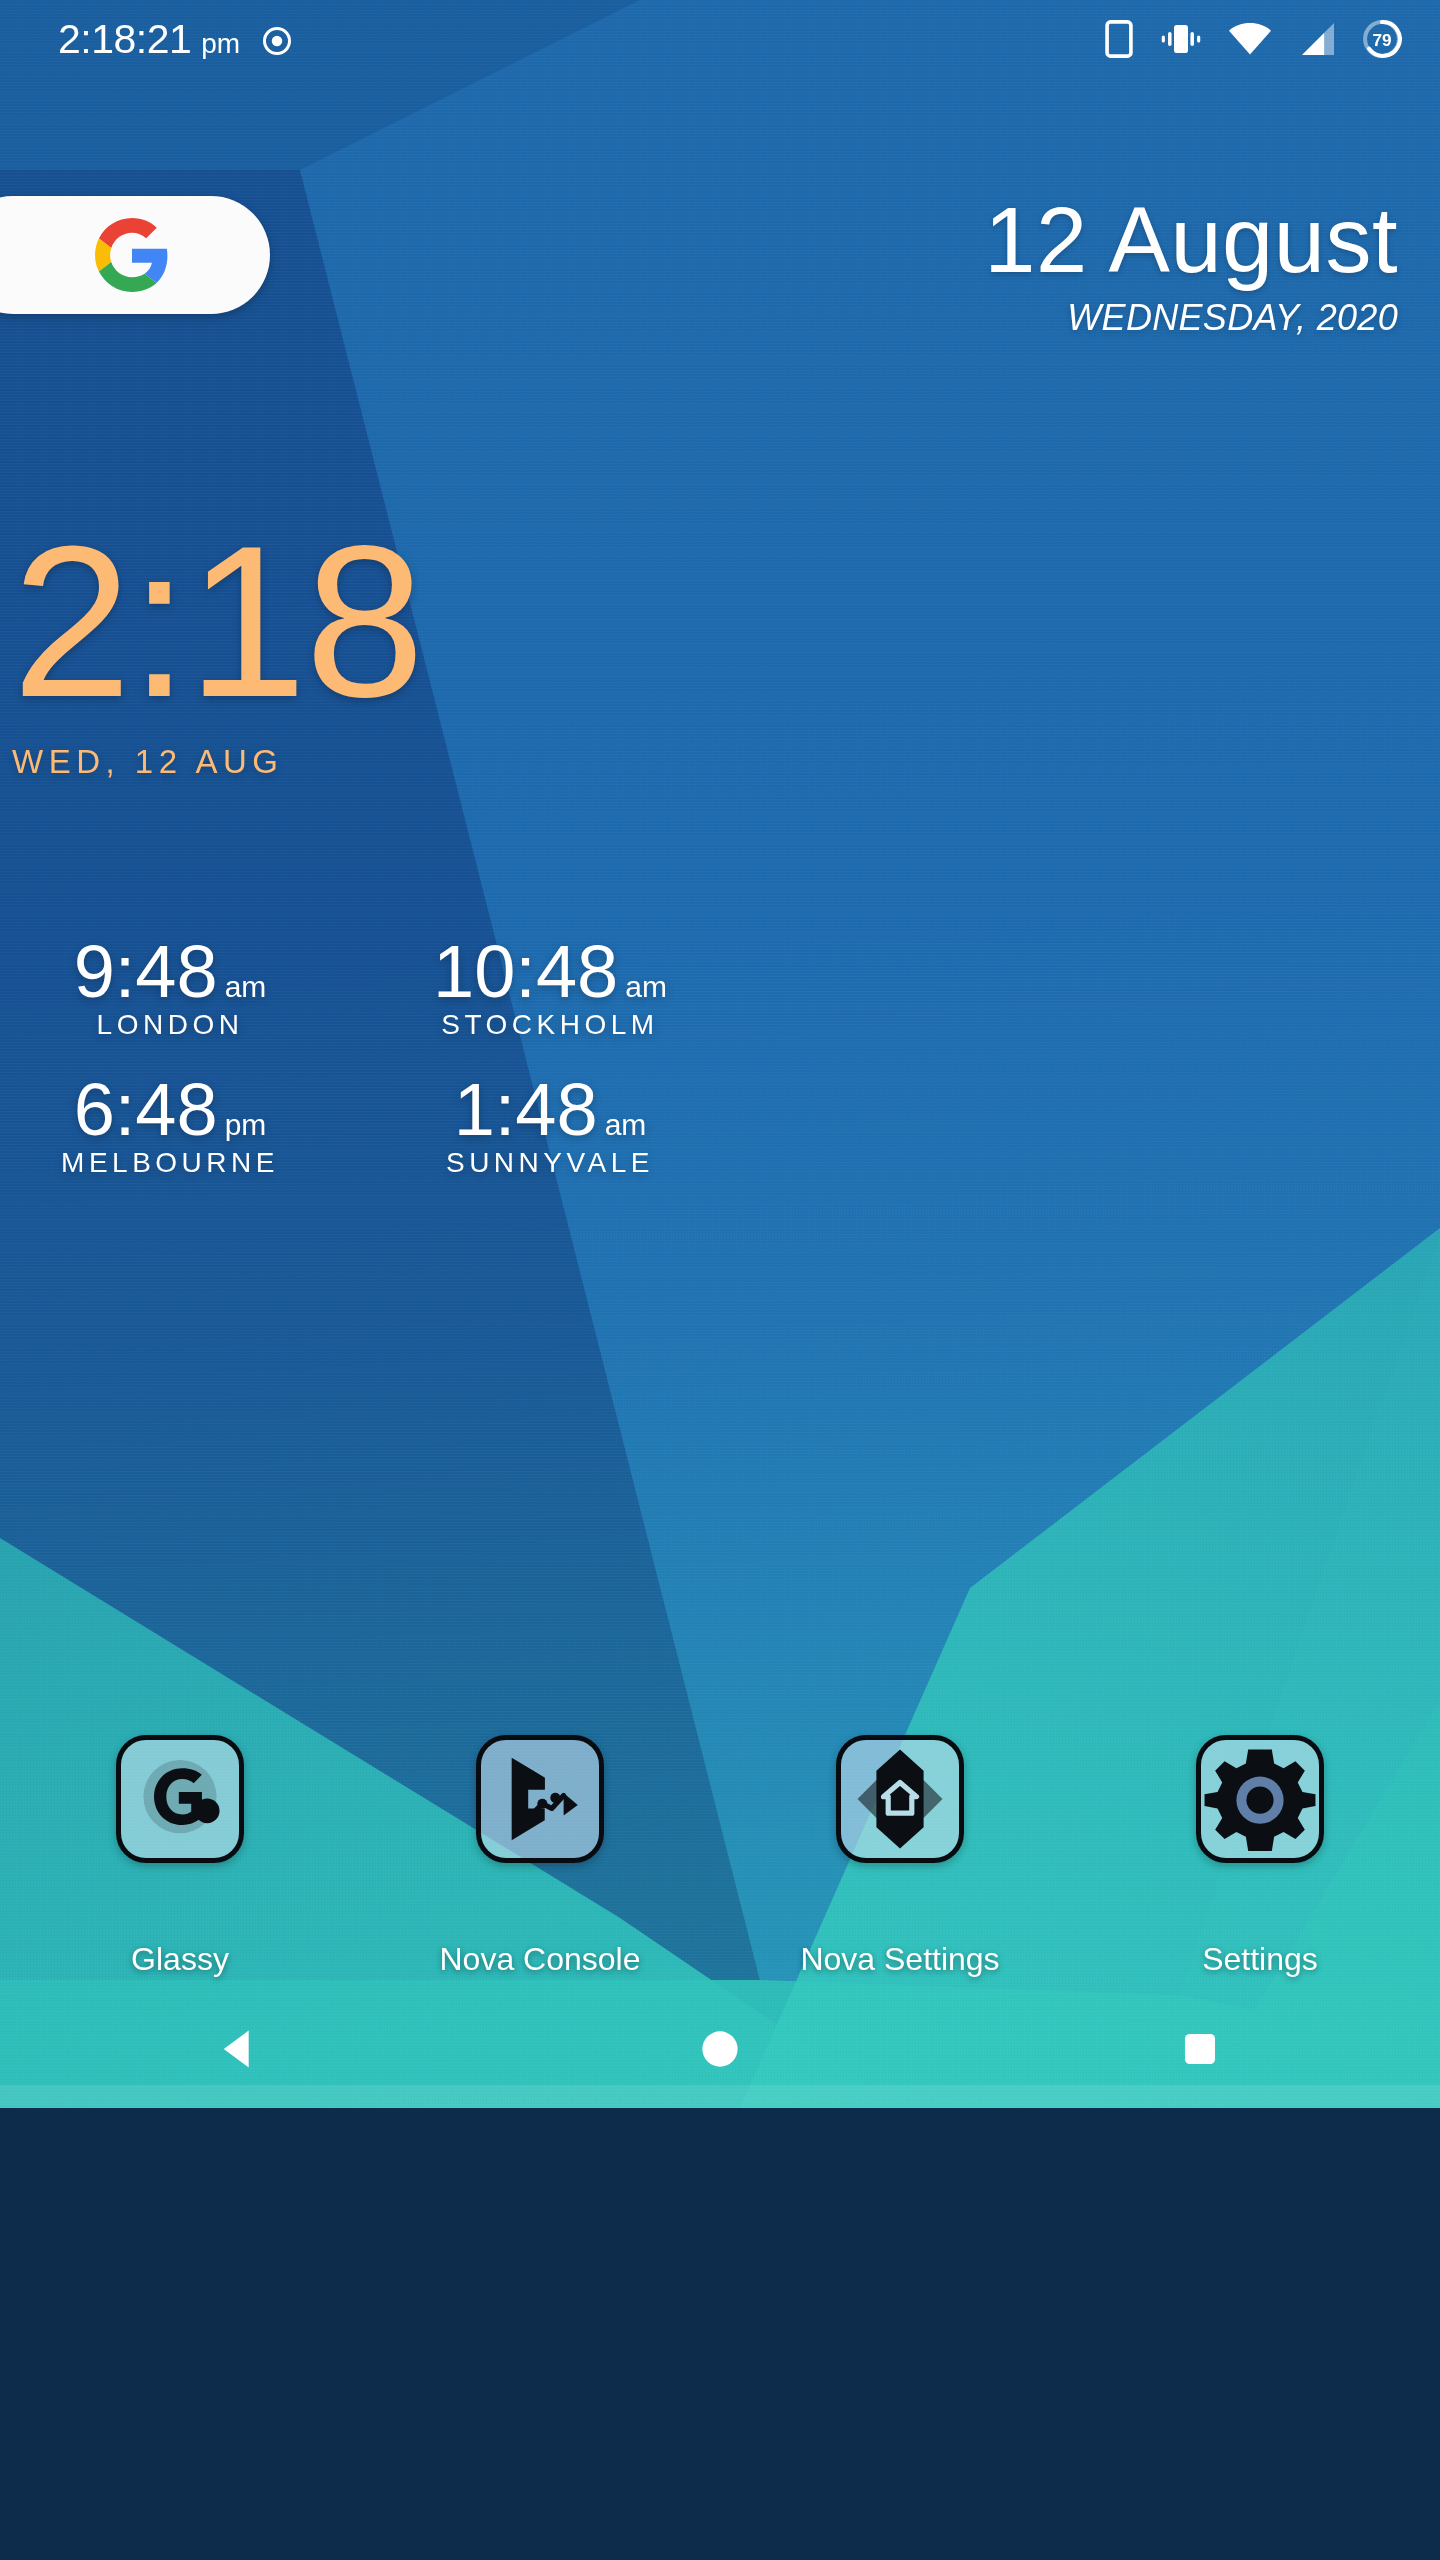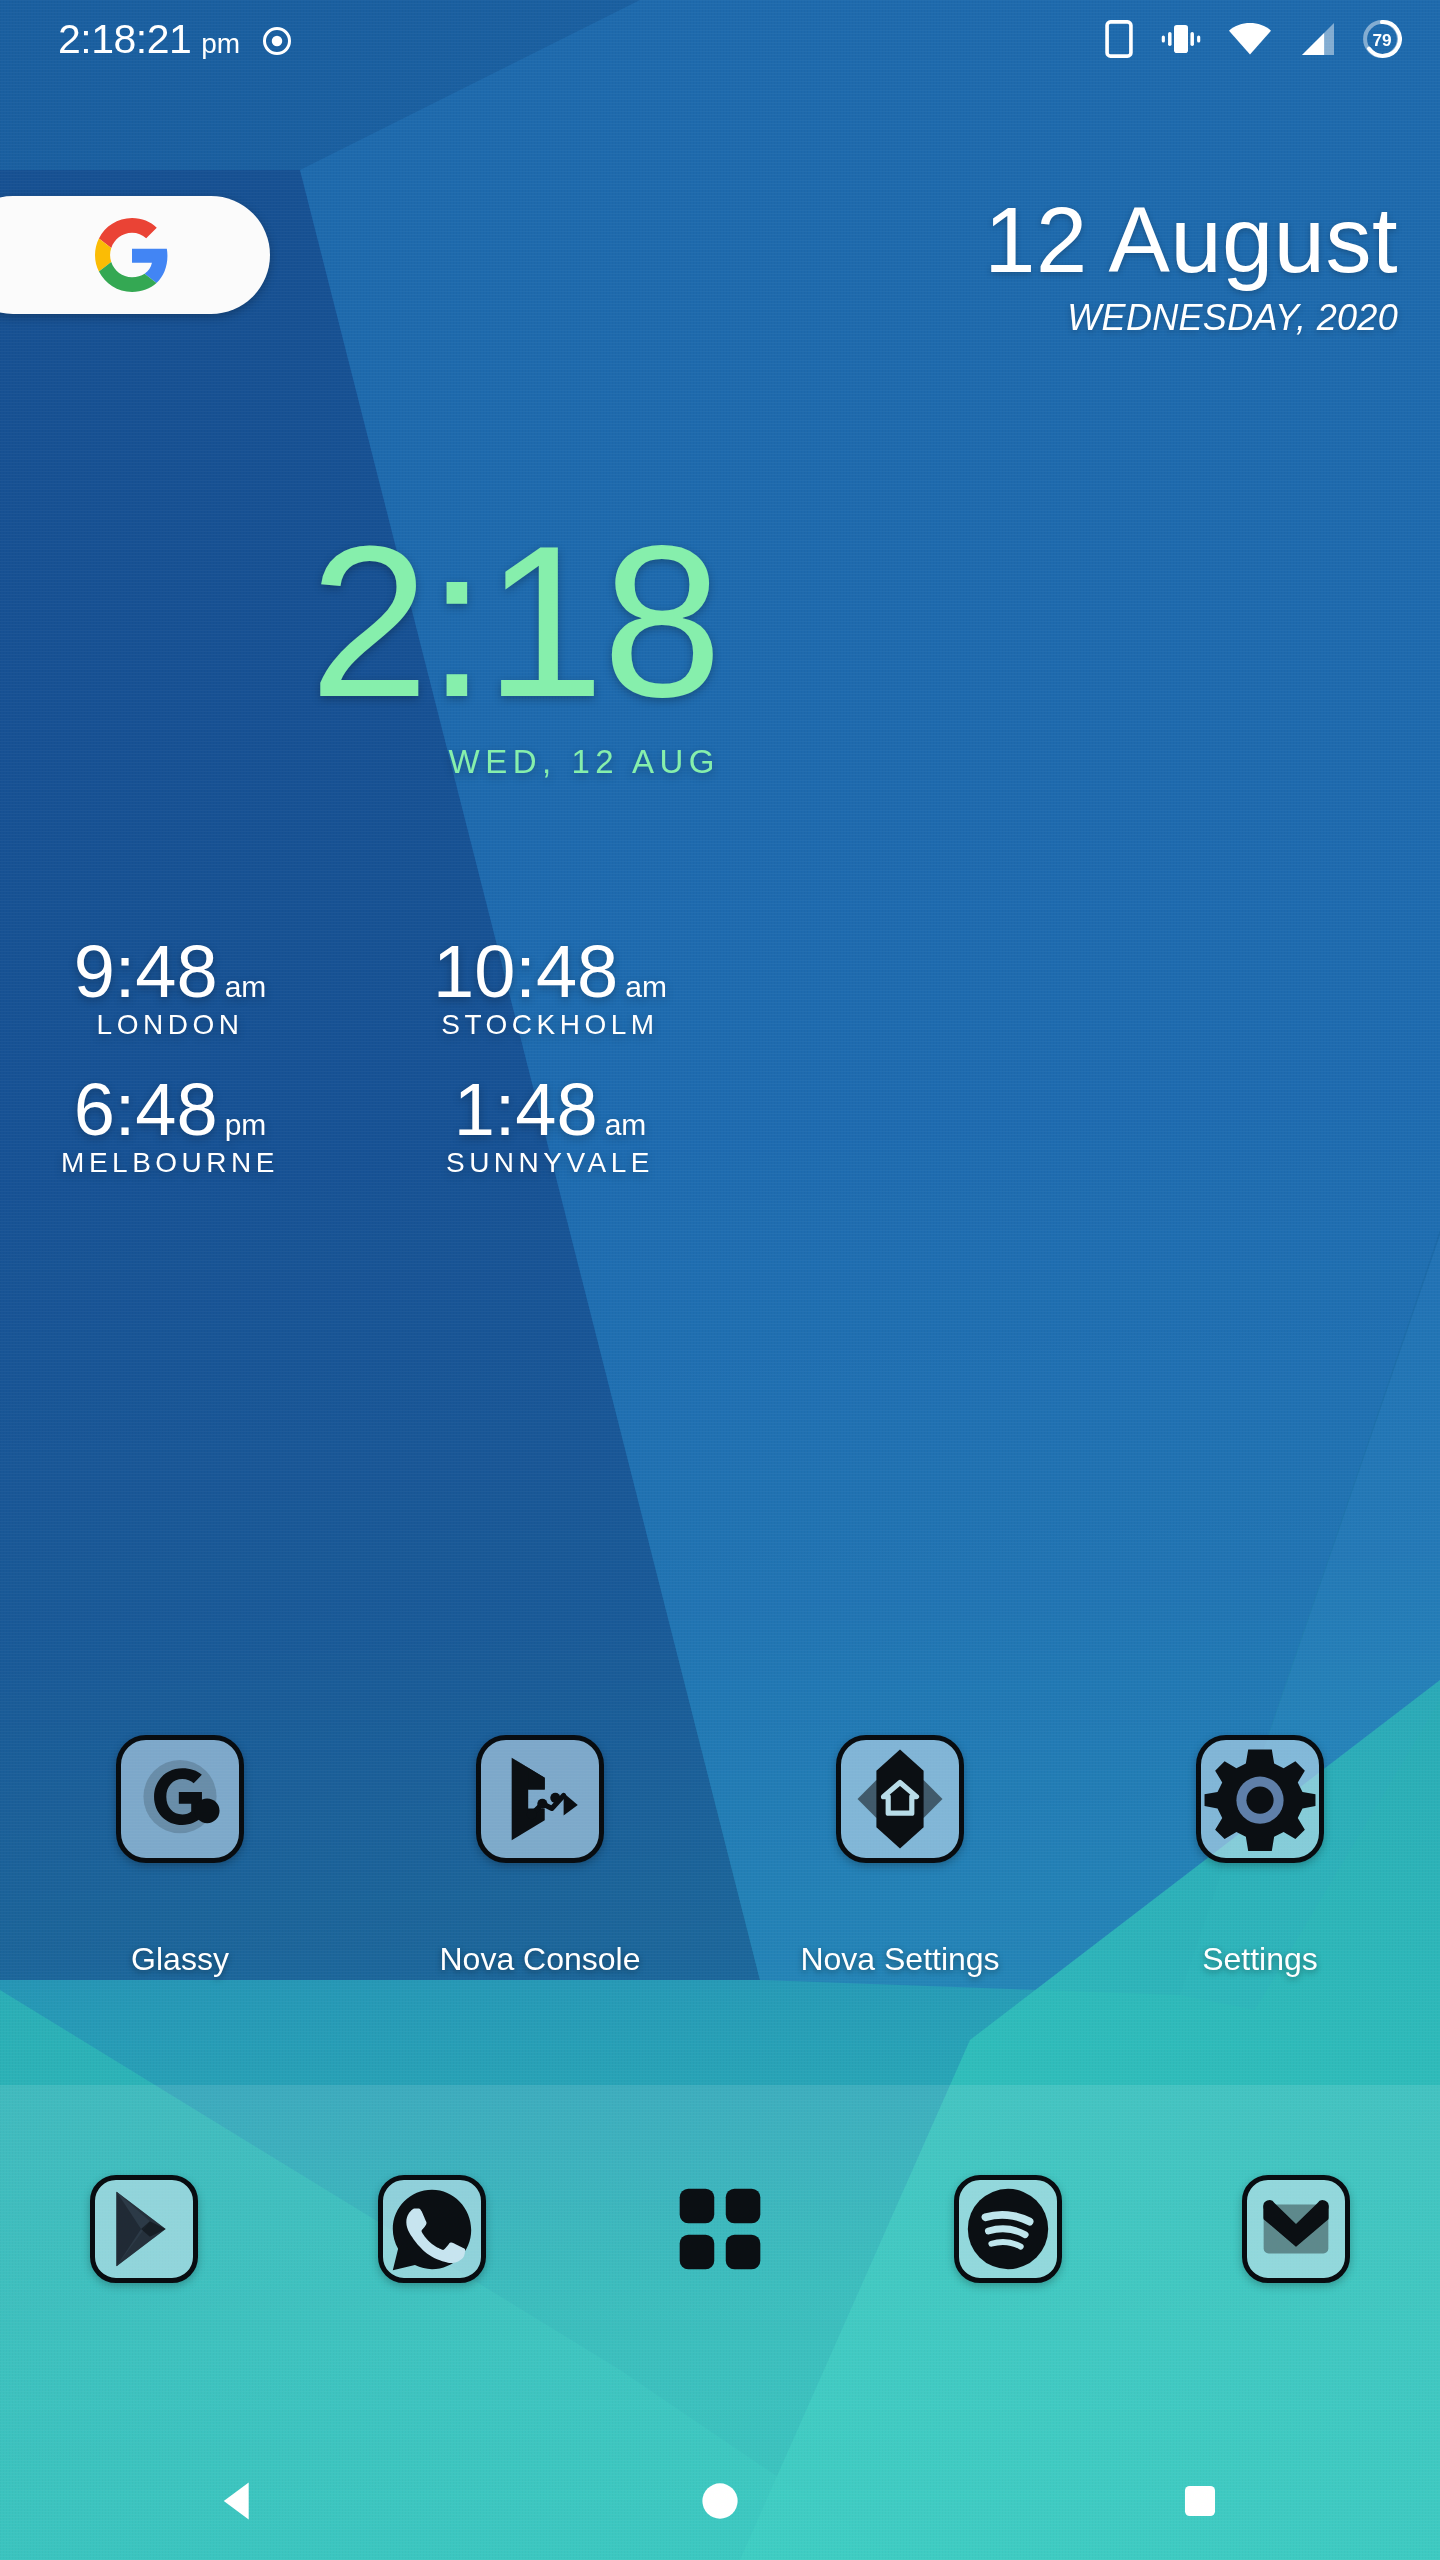--- a/index.html
+++ b/index.html
@@ -5,21 +5,21 @@
   html, body {
     margin: 0;
     padding: 0;
     background: #0d2b4a;
   }
   * { box-sizing: border-box; }
 
   #screen {
     position: relative;
     width: 1440px;
-    height: 2560px;
+    height: 2108px;
     overflow: hidden;
     font-family: "Liberation Sans", sans-serif;
     background: #1565a8;
     -webkit-font-smoothing: antialiased;
   }
 
   
   .wall-base {
     position: absolute;
     inset: 0;
@@ -136,25 +136,25 @@
     font-weight: 400;
     line-height: 1;
     margin-top: 16px;
     letter-spacing: .3px;
     font-style: italic;
   }
 
   
   #clockwidget {
     position: absolute;
-    left: 0; top: 530px;
+    left: 12px; top: 530px;
     width: 720px;
-    color: #86efac;
+    color: #fdba74;
     z-index: 20;
-    text-align: right;
+    text-align: left;
     text-shadow: 0 3px 8px rgba(0,0,0,.25);
   }
   .cw-time {
     font-size: 215px;
     font-weight: 200;
     line-height: .86;
     letter-spacing: -2px;
   }
   .cw-date {
     font-size: 33px;

